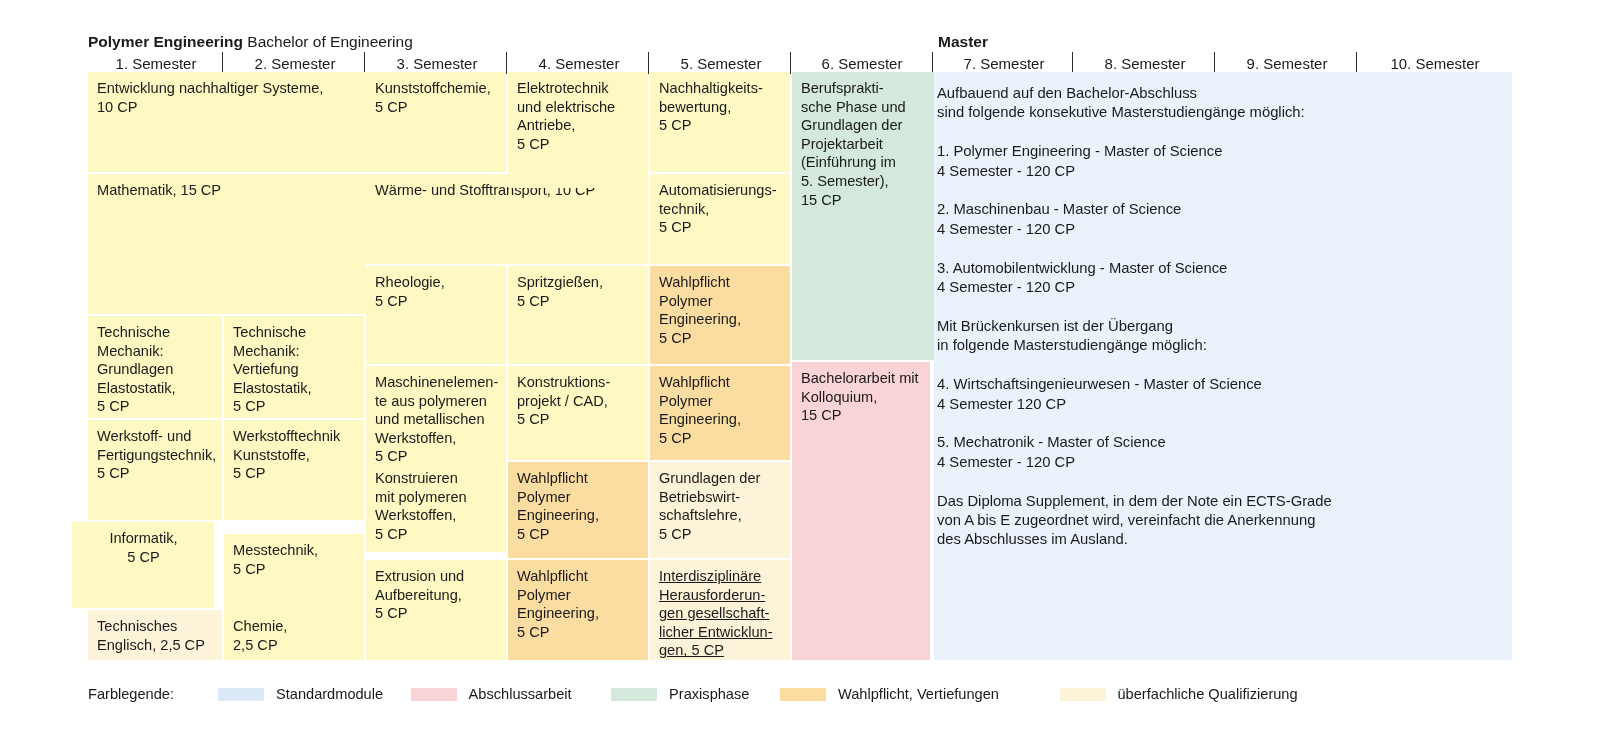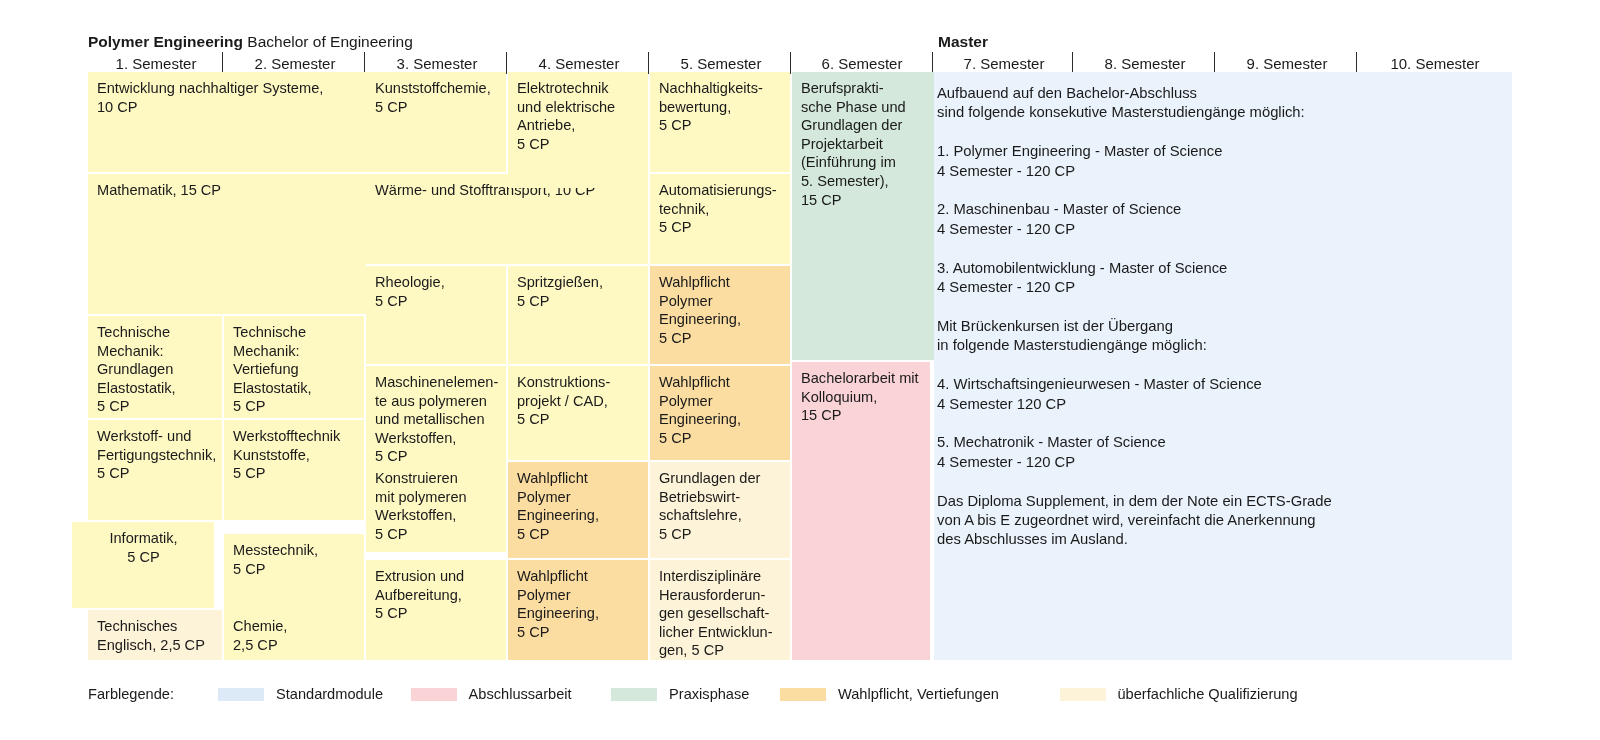--- a/index.html
+++ b/index.html
@@ -161,21 +161,21 @@
 Engineering,
 5 CP</div>
       <div class="blk c-wahl" style="left: 650px; top: 366px; width: 140px; height: 94px;">Wahlpflicht
 Polymer
 Engineering,
 5 CP</div>
       <div class="blk c-ueber" style="left: 650px; top: 462px; width: 140px; height: 96px;">Grundlagen der
 Betriebswirt-
 schaftslehre,
 5 CP</div>
-      <div class="blk c-ueber" style="left: 650px; top: 560px; width: 140px; height: 100px;">Interdisziplinäre
+      <div class="blk c-ueber" style="left: 650px; top: 560px; width: 140px; height: 100px; text-decoration: underline;">Interdisziplinäre
 Herausforderun-
 gen gesellschaft-
 licher Entwicklun-
 gen, 5 CP</div>
       <div class="blk c-praxis" style="left: 792px; top: 72px; width: 162px; height: 288px;">Berufsprakti-
 sche Phase und
 Grundlagen der
 Projektarbeit
 (Einführung im
 5. Semester),

